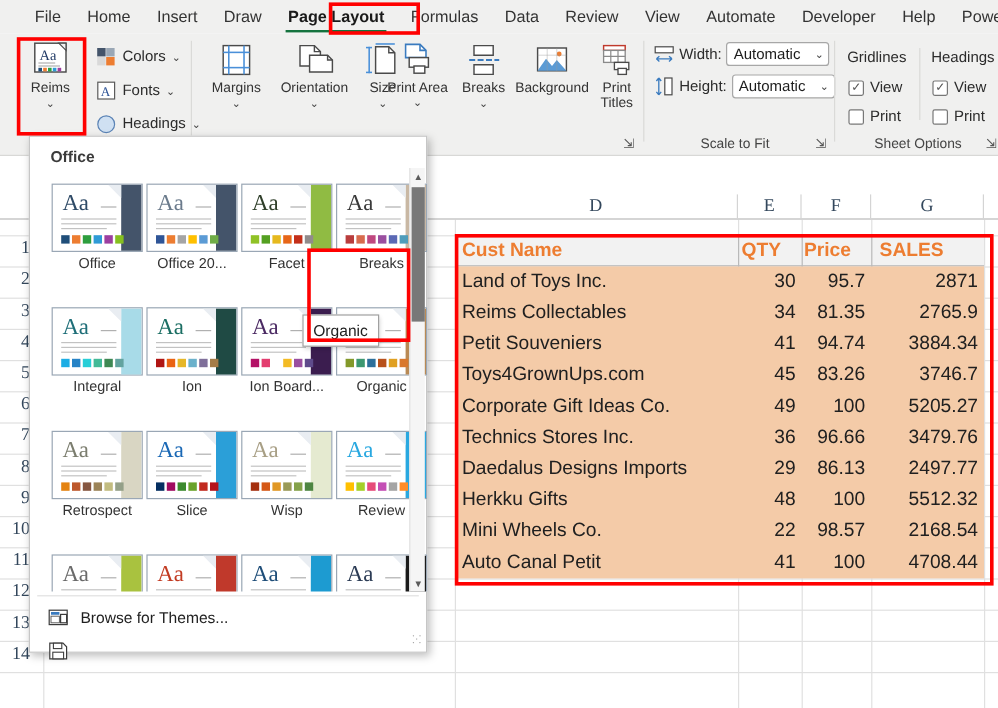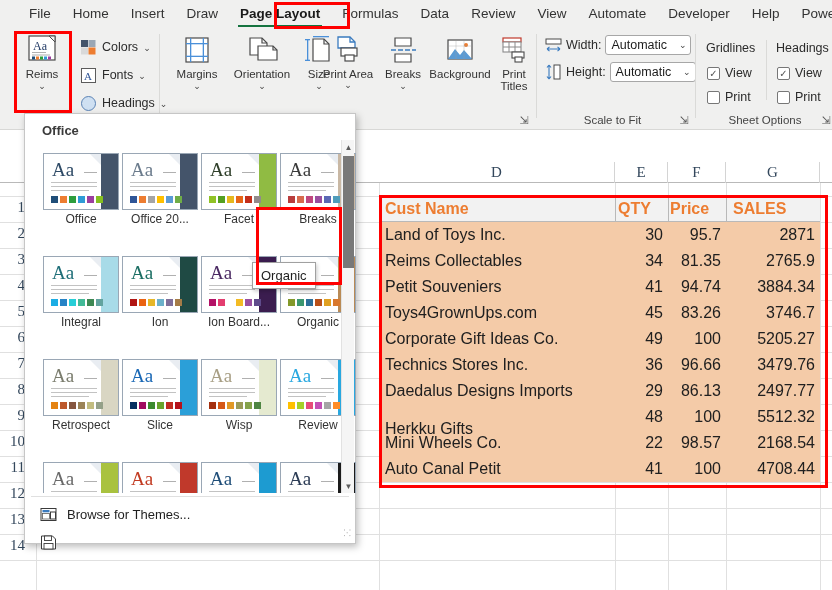--- a/index.html
+++ b/index.html
@@ -494,21 +494,21 @@
         <div class="cell num" style="left:668px; top:196px; width:58px; height:26px;">100</div>
         <div class="cell num" style="left:726px; top:196px; width:94px; height:26px;">5205.27</div>
         <div class="cell txt" style="left:380px; top:222px; width:234px; height:26px;">Technics Stores Inc.</div>
         <div class="cell num" style="left:615px; top:222px; width:53px; height:26px;">36</div>
         <div class="cell num" style="left:668px; top:222px; width:58px; height:26px;">96.66</div>
         <div class="cell num" style="left:726px; top:222px; width:94px; height:26px;">3479.76</div>
         <div class="cell txt" style="left:380px; top:248px; width:234px; height:26px;">Daedalus Designs Imports</div>
         <div class="cell num" style="left:615px; top:248px; width:53px; height:26px;">29</div>
         <div class="cell num" style="left:668px; top:248px; width:58px; height:26px;">86.13</div>
         <div class="cell num" style="left:726px; top:248px; width:94px; height:26px;">2497.77</div>
-        <div class="cell txt" style="left:380px; top:274px; width:234px; height:26px;margin-top:12px;">Herkku Gifts</div>
+        <div class="cell txt" style="left:380px; top:274px; width:234px; height:26px;">Herkku Gifts</div>
         <div class="cell num" style="left:615px; top:274px; width:53px; height:26px;">48</div>
         <div class="cell num" style="left:668px; top:274px; width:58px; height:26px;">100</div>
         <div class="cell num" style="left:726px; top:274px; width:94px; height:26px;">5512.32</div>
         <div class="cell txt" style="left:380px; top:300px; width:234px; height:26px;">Mini Wheels Co.</div>
         <div class="cell num" style="left:615px; top:300px; width:53px; height:26px;">22</div>
         <div class="cell num" style="left:668px; top:300px; width:58px; height:26px;">98.57</div>
         <div class="cell num" style="left:726px; top:300px; width:94px; height:26px;">2168.54</div>
         <div class="cell txt" style="left:380px; top:326px; width:234px; height:26px;">Auto Canal Petit</div>
         <div class="cell num" style="left:615px; top:326px; width:53px; height:26px;">41</div>
         <div class="cell num" style="left:668px; top:326px; width:58px; height:26px;">100</div>

